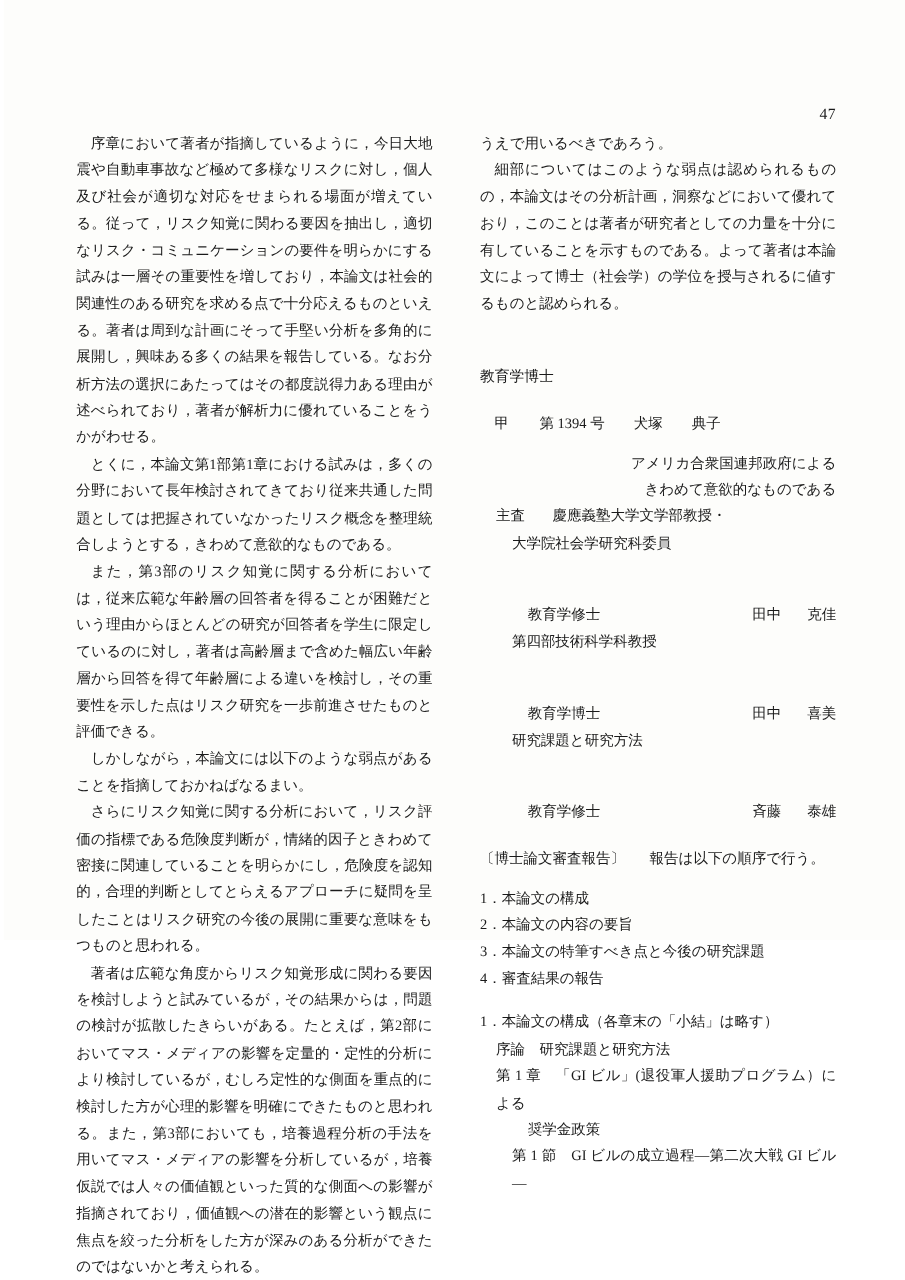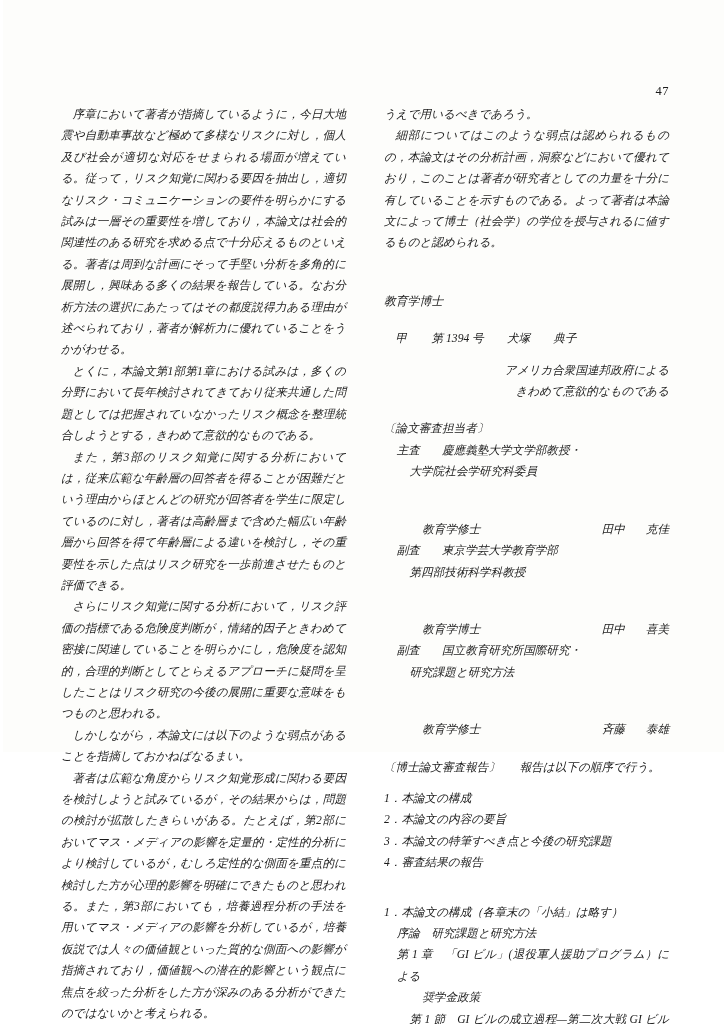--- a/index.html
+++ b/index.html
@@ -42,21 +42,20 @@
   .col {
     width: 285px;
     font-size: 11.6px;
     line-height: 21.4px;
     text-align: justify;
     text-justify: inter-ideograph;
   }
   .col.left { margin-right: 18px; }
   p {
     margin: 0;
-    font-style: italic;
   }
   p.ind {
     text-indent: 1em;
   }
   .sec-head {
     margin-top: 21px;
     margin-bottom: 6px;
     font-size: 11.8px;
   }
   .center {
@@ -74,21 +73,21 @@
   .indent2 { padding-left: 2.2em; }
   .indent3 { padding-left: 3.3em; }
   .bracket-head {
     margin-top: 16px;
   }
   .list-item {
     padding-left: 2.0em;
     text-indent: -2.0em;
   }
   .num-head {
-    margin-top: 28px;
+    margin-top: 14px;
     padding-left: 1.6em;
     text-indent: -1.6em;
   }
   .gap-s { height: 10px; }
   .gap-m { height: 16px; }
   .kou-row {
     padding-left: 1.0em;
   }
   .kou-row span.sp1 { display:inline-block; width: 1.6em; }
   .kou-row span.sp2 { display:inline-block; width: 1.5em; }
@@ -99,22 +98,22 @@
 <div class="page">
 
   <div class="page-number">47</div>
 
   <div class="columns">
 
     <div class="col left">
       <p class="ind">序章において著者が指摘しているように，今日大地震や自動車事故など極めて多様なリスクに対し，個人及び社会が適切な対応をせまられる場面が増えている。従って，リスク知覚に関わる要因を抽出し，適切なリスク・コミュニケーションの要件を明らかにする試みは一層その重要性を増しており，本論文は社会的関連性のある研究を求める点で十分応えるものといえる。著者は周到な計画にそって手堅い分析を多角的に展開し，興味ある多くの結果を報告している。なお分析方法の選択にあたってはその都度説得力ある理由が述べられており，著者が解析力に優れていることをうかがわせる。</p>
       <p class="ind">とくに，本論文第1部第1章における試みは，多くの分野において長年検討されてきており従来共通した問題としては把握されていなかったリスク概念を整理統合しようとする，きわめて意欲的なものである。</p>
       <p class="ind">また，第3部のリスク知覚に関する分析においては，従来広範な年齢層の回答者を得ることが困難だという理由からほとんどの研究が回答者を学生に限定しているのに対し，著者は高齢層まで含めた幅広い年齢層から回答を得て年齢層による違いを検討し，その重要性を示した点はリスク研究を一歩前進させたものと評価できる。</p>
+      <p class="ind">しかしながら，本論文には以下のような弱点があることを指摘しておかねばなるまい。</p>
       <p class="ind">さらにリスク知覚に関する分析において，リスク評価の指標である危険度判断が，情緒的因子ときわめて密接に関連していることを明らかにし，危険度を認知的，合理的判断としてとらえるアプローチに疑問を呈したことはリスク研究の今後の展開に重要な意味をもつものと思われる。</p>
-      <p class="ind">しかしながら，本論文には以下のような弱点があることを指摘しておかねばなるまい。</p>
       <p class="ind">著者は広範な角度からリスク知覚形成に関わる要因を検討しようと試みているが，その結果からは，問題の検討が拡散したきらいがある。たとえば，第2部においてマス・メディアの影響を定量的・定性的分析により検討しているが，むしろ定性的な側面を重点的に検討した方が心理的影響を明確にできたものと思われる。また，第3部においても，培養過程分析の手法を用いてマス・メディアの影響を分析しているが，培養仮説では人々の価値観といった質的な側面への影響が指摘されており，価値観への潜在的影響という観点に焦点を絞った分析をした方が深みのある分析ができたのではないかと考えられる。</p>
 
     </div>
 
     <div class="col right">
       <p>うえで用いるべきであろう。</p>
       <p class="ind">細部についてはこのような弱点は認められるものの，本論文はその分析計画，洞察などにおいて優れており，このことは著者が研究者としての力量を十分に有していることを示すものである。よって著者は本論文によって博士（社会学）の学位を授与されるに値するものと認められる。</p>
 
       <div class="gap-m"></div>
       <p class="sec-head">教育学博士</p>
@@ -127,62 +126,51 @@
         <span class="sp2"></span>
         <span>犬塚</span>
         <span class="sp2"></span>
         <span>典子</span>
       </p>
 
       <div class="gap-s"></div>
       <p class="center">アメリカ合衆国連邦政府による</p>
       <p class="center">きわめて意欲的なものである</p>
 
-      <p class="bracket-head">〔論文審査担当者〕</p>
 
       <div>
         <p class="indent1">
           <span>主査</span>
           <span class="sp2" style="display:inline-block;width:1.4em;"></span>
           <span>慶應義塾大学文学部教授・</span>
         </p>
         <p class="indent2">大学院社会学研究科委員</p>
         <p class="name-row indent3">
           <span class="label">教育学修士</span>
           <span class="label">
             <span>田中</span>
             <span style="display:inline-block;width:1.3em;"></span>
             <span>克佳</span>
           </span>
         </p>
       </div>
 
       <div>
-        <p class="indent1">
-          <span>副査</span>
-          <span style="display:inline-block;width:1.4em;"></span>
-          <span>東京学芸大学教育学部</span>
-        </p>
         <p class="indent2">第四部技術科学科教授</p>
         <p class="name-row indent3">
           <span class="label">教育学博士</span>
           <span class="label">
             <span>田中</span>
             <span style="display:inline-block;width:1.3em;"></span>
             <span>喜美</span>
           </span>
         </p>
       </div>
 
       <div>
-        <p class="indent1">
-          <span>副査</span>
-          <span style="display:inline-block;width:1.4em;"></span>
-          <span>国立教育研究所国際研究・</span>
-        </p>
         <p class="indent2">研究課題と研究方法</p>
         <p class="name-row indent3">
           <span class="label">教育学修士</span>
           <span class="label">
             <span>斉藤</span>
             <span style="display:inline-block;width:1.3em;"></span>
             <span>泰雄</span>
           </span>
         </p>
       </div>

